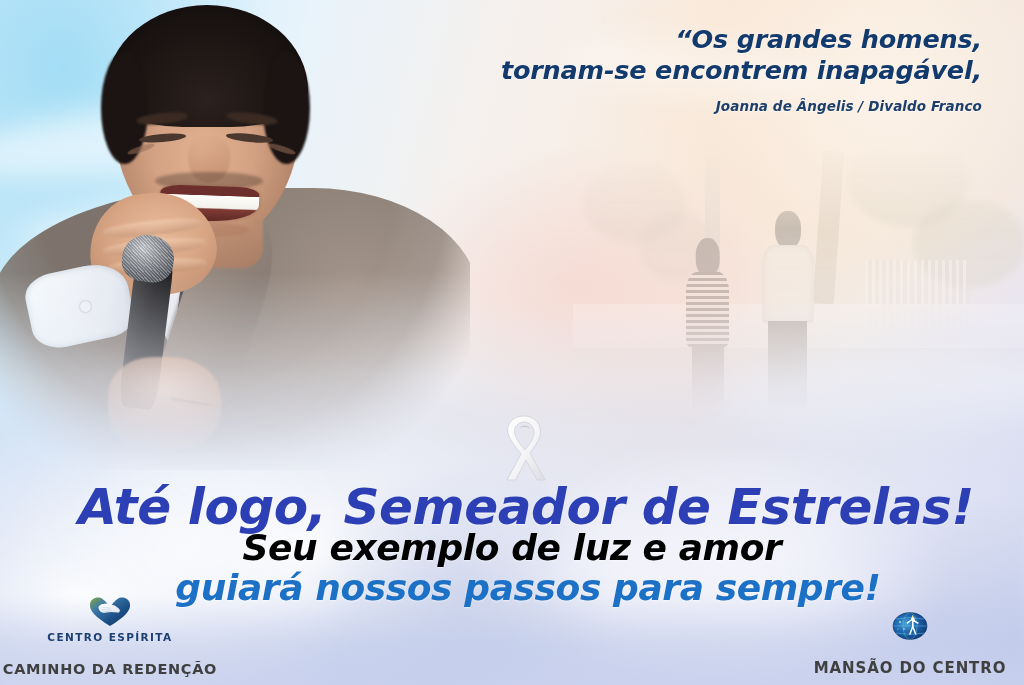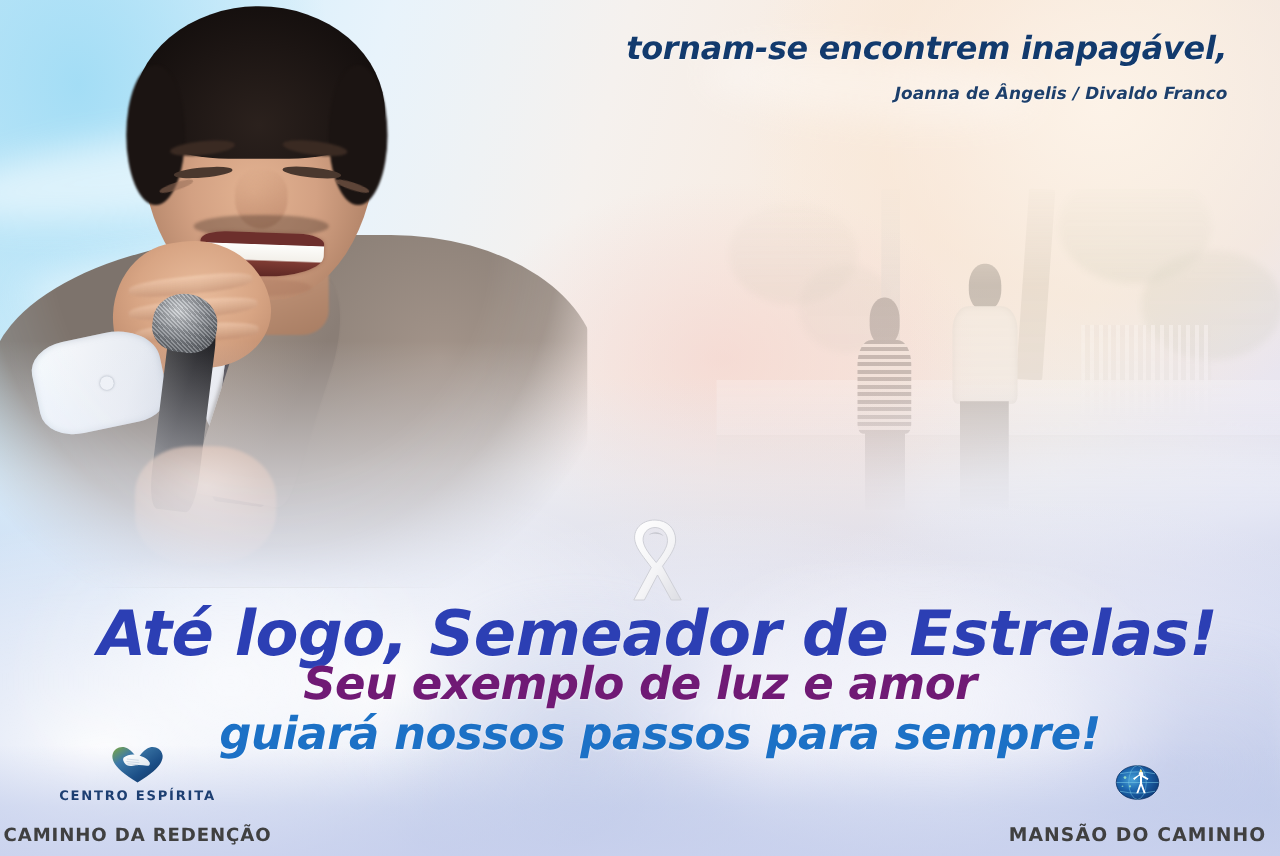--- a/index.html
+++ b/index.html
@@ -541,20 +541,21 @@
     <div class="p-finger pf3"></div>
     <div class="p-cuff"></div>
     <div class="p-cuff-btn"></div>
     <div class="p-mic-body"></div>
     <div class="p-mic-head"></div>
     <div class="p-hand2"></div>
     <div class="p-fade"></div>
   </div>
 
   <div class="quote-block">
+    <div class="quote-line">“Os grandes homens,</div>
     <div class="quote-line">tornam-se encontrem inapagável,</div>
     <div class="quote-attrib">Joanna de Ângelis / Divaldo Franco</div>
   </div>
 
   <div class="ribbon">
     <svg viewBox="0 0 62 72" xmlns="http://www.w3.org/2000/svg">
       <defs>
         <linearGradient id="rg" x1="0" y1="0" x2="1" y2="1">
           <stop offset="0%" stop-color="#ffffff"></stop>
           <stop offset="55%" stop-color="#f4f4f6"></stop>
@@ -562,21 +563,21 @@
         </linearGradient>
       </defs>
       <path d="M31 6 C20 6 13 14 15 23 C16.5 30 23 37 28 44 L14 70 L22.5 70 L33 50 L44 70 L52 70 L37 43 C42 36 47.5 29 47.5 22 C47.5 13 41 6 31 6 Z
                M31 12 C37 12 41 17 41 22.5 C41 28 36.5 34 32 40 C27 34 22 28 21.5 22.5 C21 17 25 12 31 12 Z" fill="url(#rg)" stroke="#cfd0d7" stroke-width="0.8"></path>
       <path d="M26 18 C29 15 35 15 38 19 C35 16.5 29 16.5 26 18 Z" fill="#b9bac2" opacity="0.7"></path>
     </svg>
   </div>
 
   <div class="headline">
     <div class="hl hl-1" style="color: rgb(44, 63, 180);">Até logo, Semeador de Estrelas!</div>
-    <div class="hl hl-2" style="color: #701a75;">Seu exemplo de luz e amor</div>
+    <div class="hl hl-2" style="color: #000000;">Seu exemplo de luz e amor</div>
     <div class="hl hl-3" style="color: rgb(28, 113, 198); padding-left: 32px;">guiará nossos passos para sempre!</div>
   </div>
 
   <div class="logo logo-left">
     <div class="logo-mark">
       <svg viewBox="0 0 46 34" xmlns="http://www.w3.org/2000/svg">
         <defs>
           <linearGradient id="hg" x1="0" y1="0" x2="1" y2="1">
             <stop offset="0%" stop-color="#7ea83f"></stop>
             <stop offset="28%" stop-color="#3d79a8"></stop>
@@ -618,16 +619,16 @@
         <ellipse cx="23" cy="19" rx="7" ry="13.5" fill="none" stroke="#7fd0e8" stroke-width="0.6" opacity="0.6"></ellipse>
         <circle cx="13" cy="15" r="1.1" fill="#9fe3c4" opacity="0.9"></circle>
         <circle cx="17" cy="22" r="0.9" fill="#9fe3c4" opacity="0.8"></circle>
         <circle cx="11" cy="22" r="0.7" fill="#9fe3c4" opacity="0.7"></circle>
         <path d="M25.5 8 C24.3 10 24.6 12 25.8 13.2 C27 12 27.3 10 25.5 8 Z" fill="url(#fl)"></path>
         <path d="M25 13 L25 19.5 L22 27.5 L23.6 27.5 L25.8 21.5 L28 27.5 L29.6 27.5 L26.6 19.5 L26.6 14.6
                  L31 17 L31.8 15.8 L26.4 12.6 L24.4 12.6 L19.5 15.6 L20.3 16.9 Z" fill="#ffffff"></path>
         <circle cx="25.8" cy="12.2" r="1.9" fill="#ffffff"></circle>
       </svg>
     </div>
-    <div class="logo-text-lg">MANSÃO DO CAMINHO</div>
+    <div class="logo-text-lg">MANSÃO DO CENTRO</div>
   </div>
 
 </div>
 
 </body></html>

